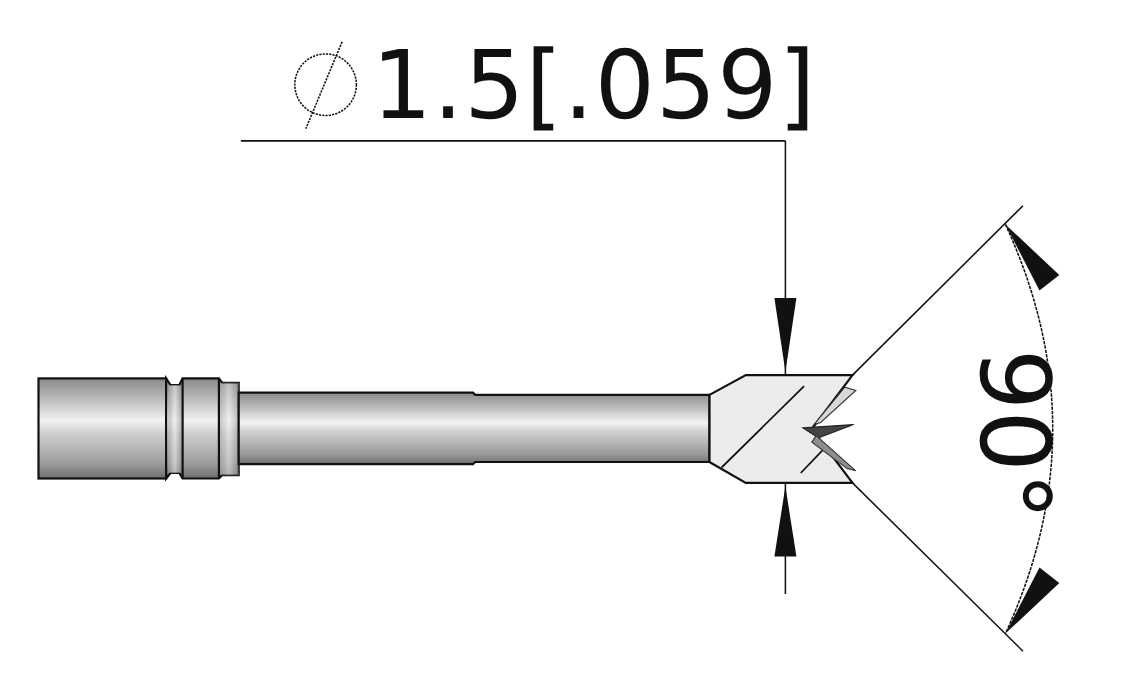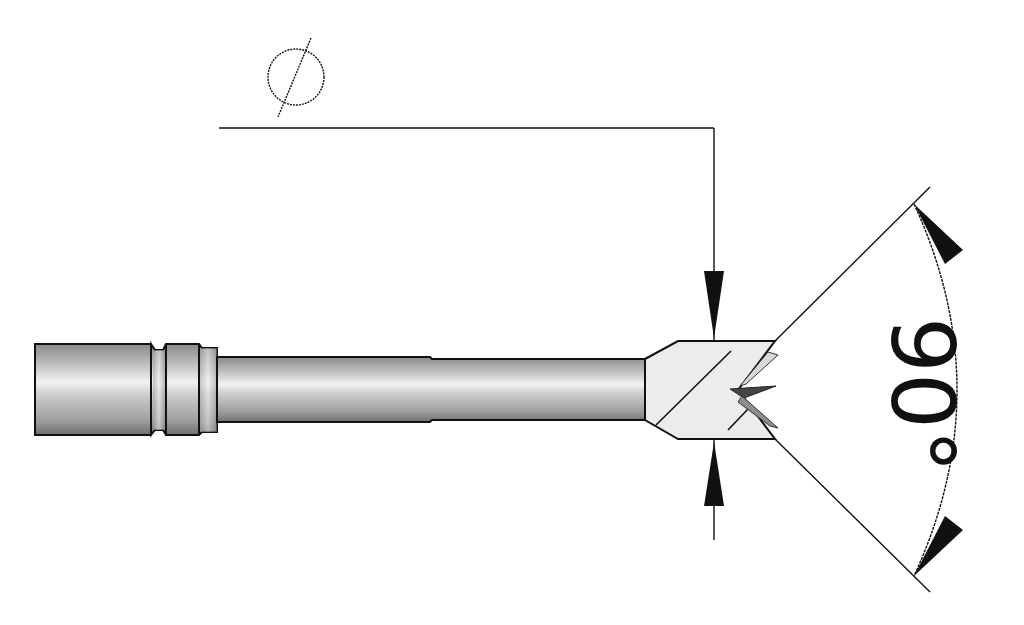--- a/index.html
+++ b/index.html
@@ -75,17 +75,18 @@
   </g>
 
   <g fill="none" stroke="#111" stroke-width="1.4" stroke-dasharray="2,1">
     <circle cx="296" cy="77" r="28"></circle>
     <line x1="311" y1="38" x2="278" y2="117"></line>
   </g>
 </svg>
 
 <div class="dim-text" id="dia-label">
   <div id="dia-symbol"></div>
+  <span id="dia-value">1.5[.059]</span>
 </div>
 
 <div class="dim-text" id="angle-label">
   <span id="angle-value">90°</span>
 </div>
 
 </body></html>

